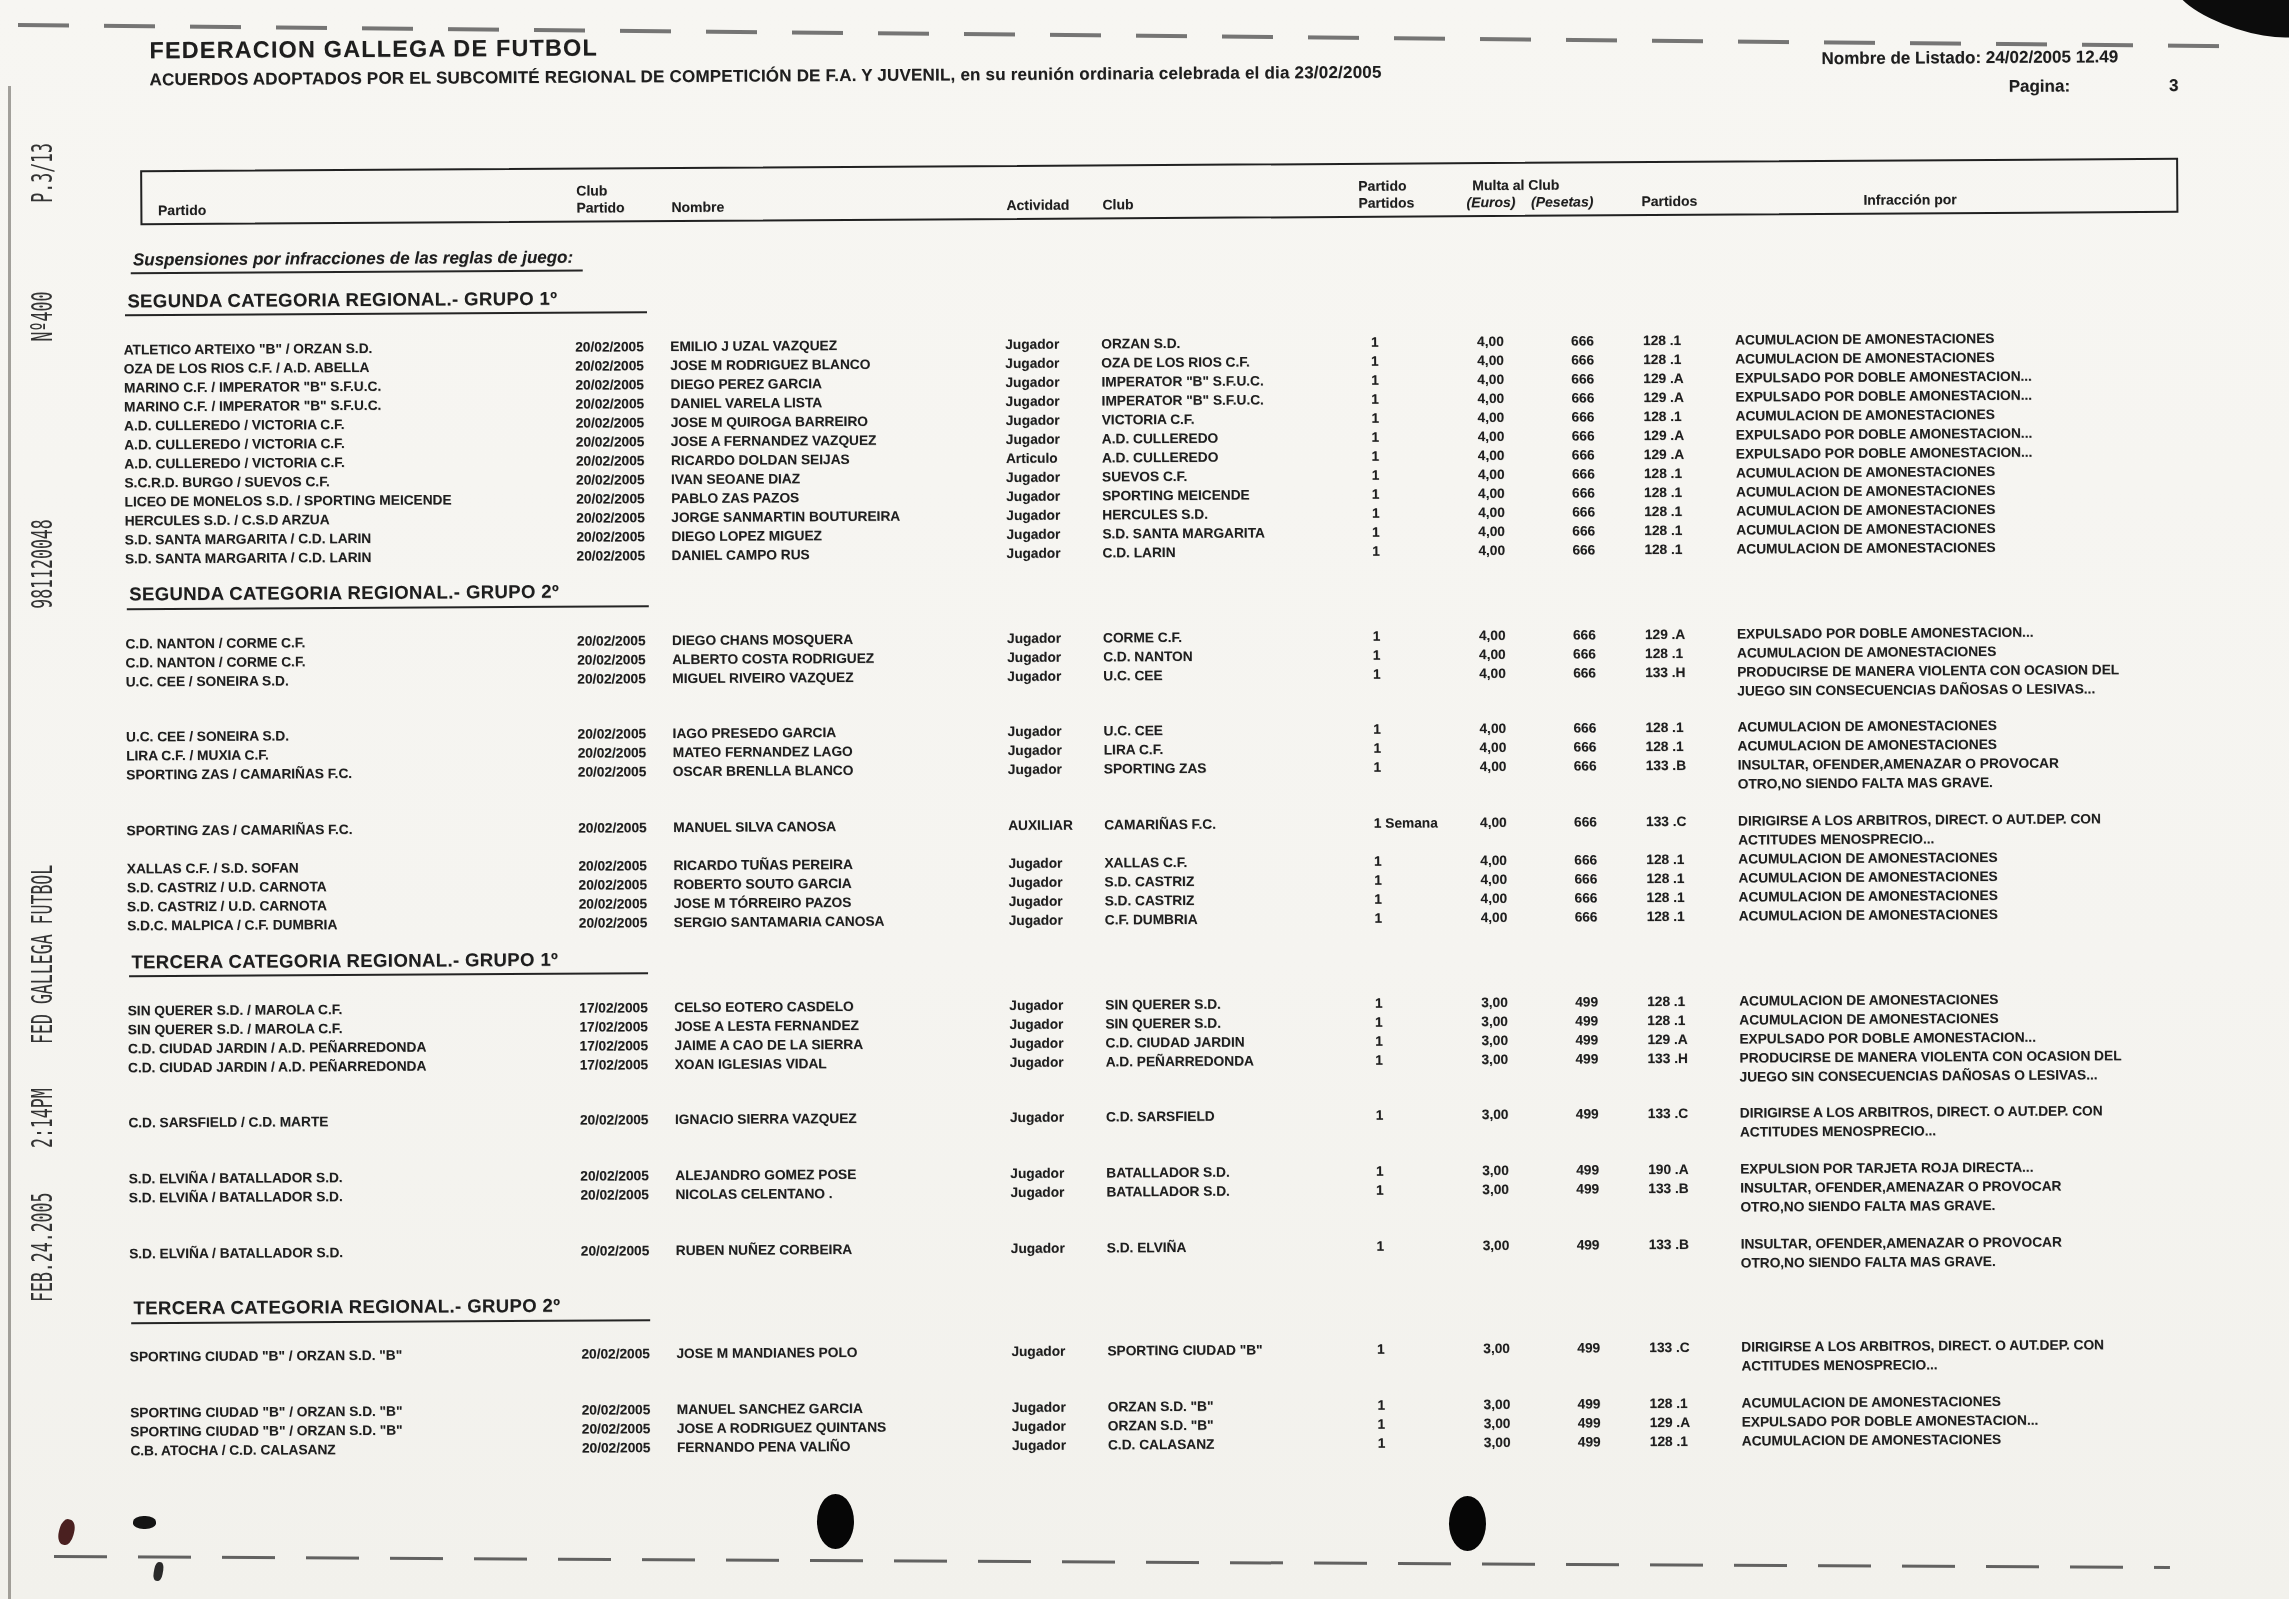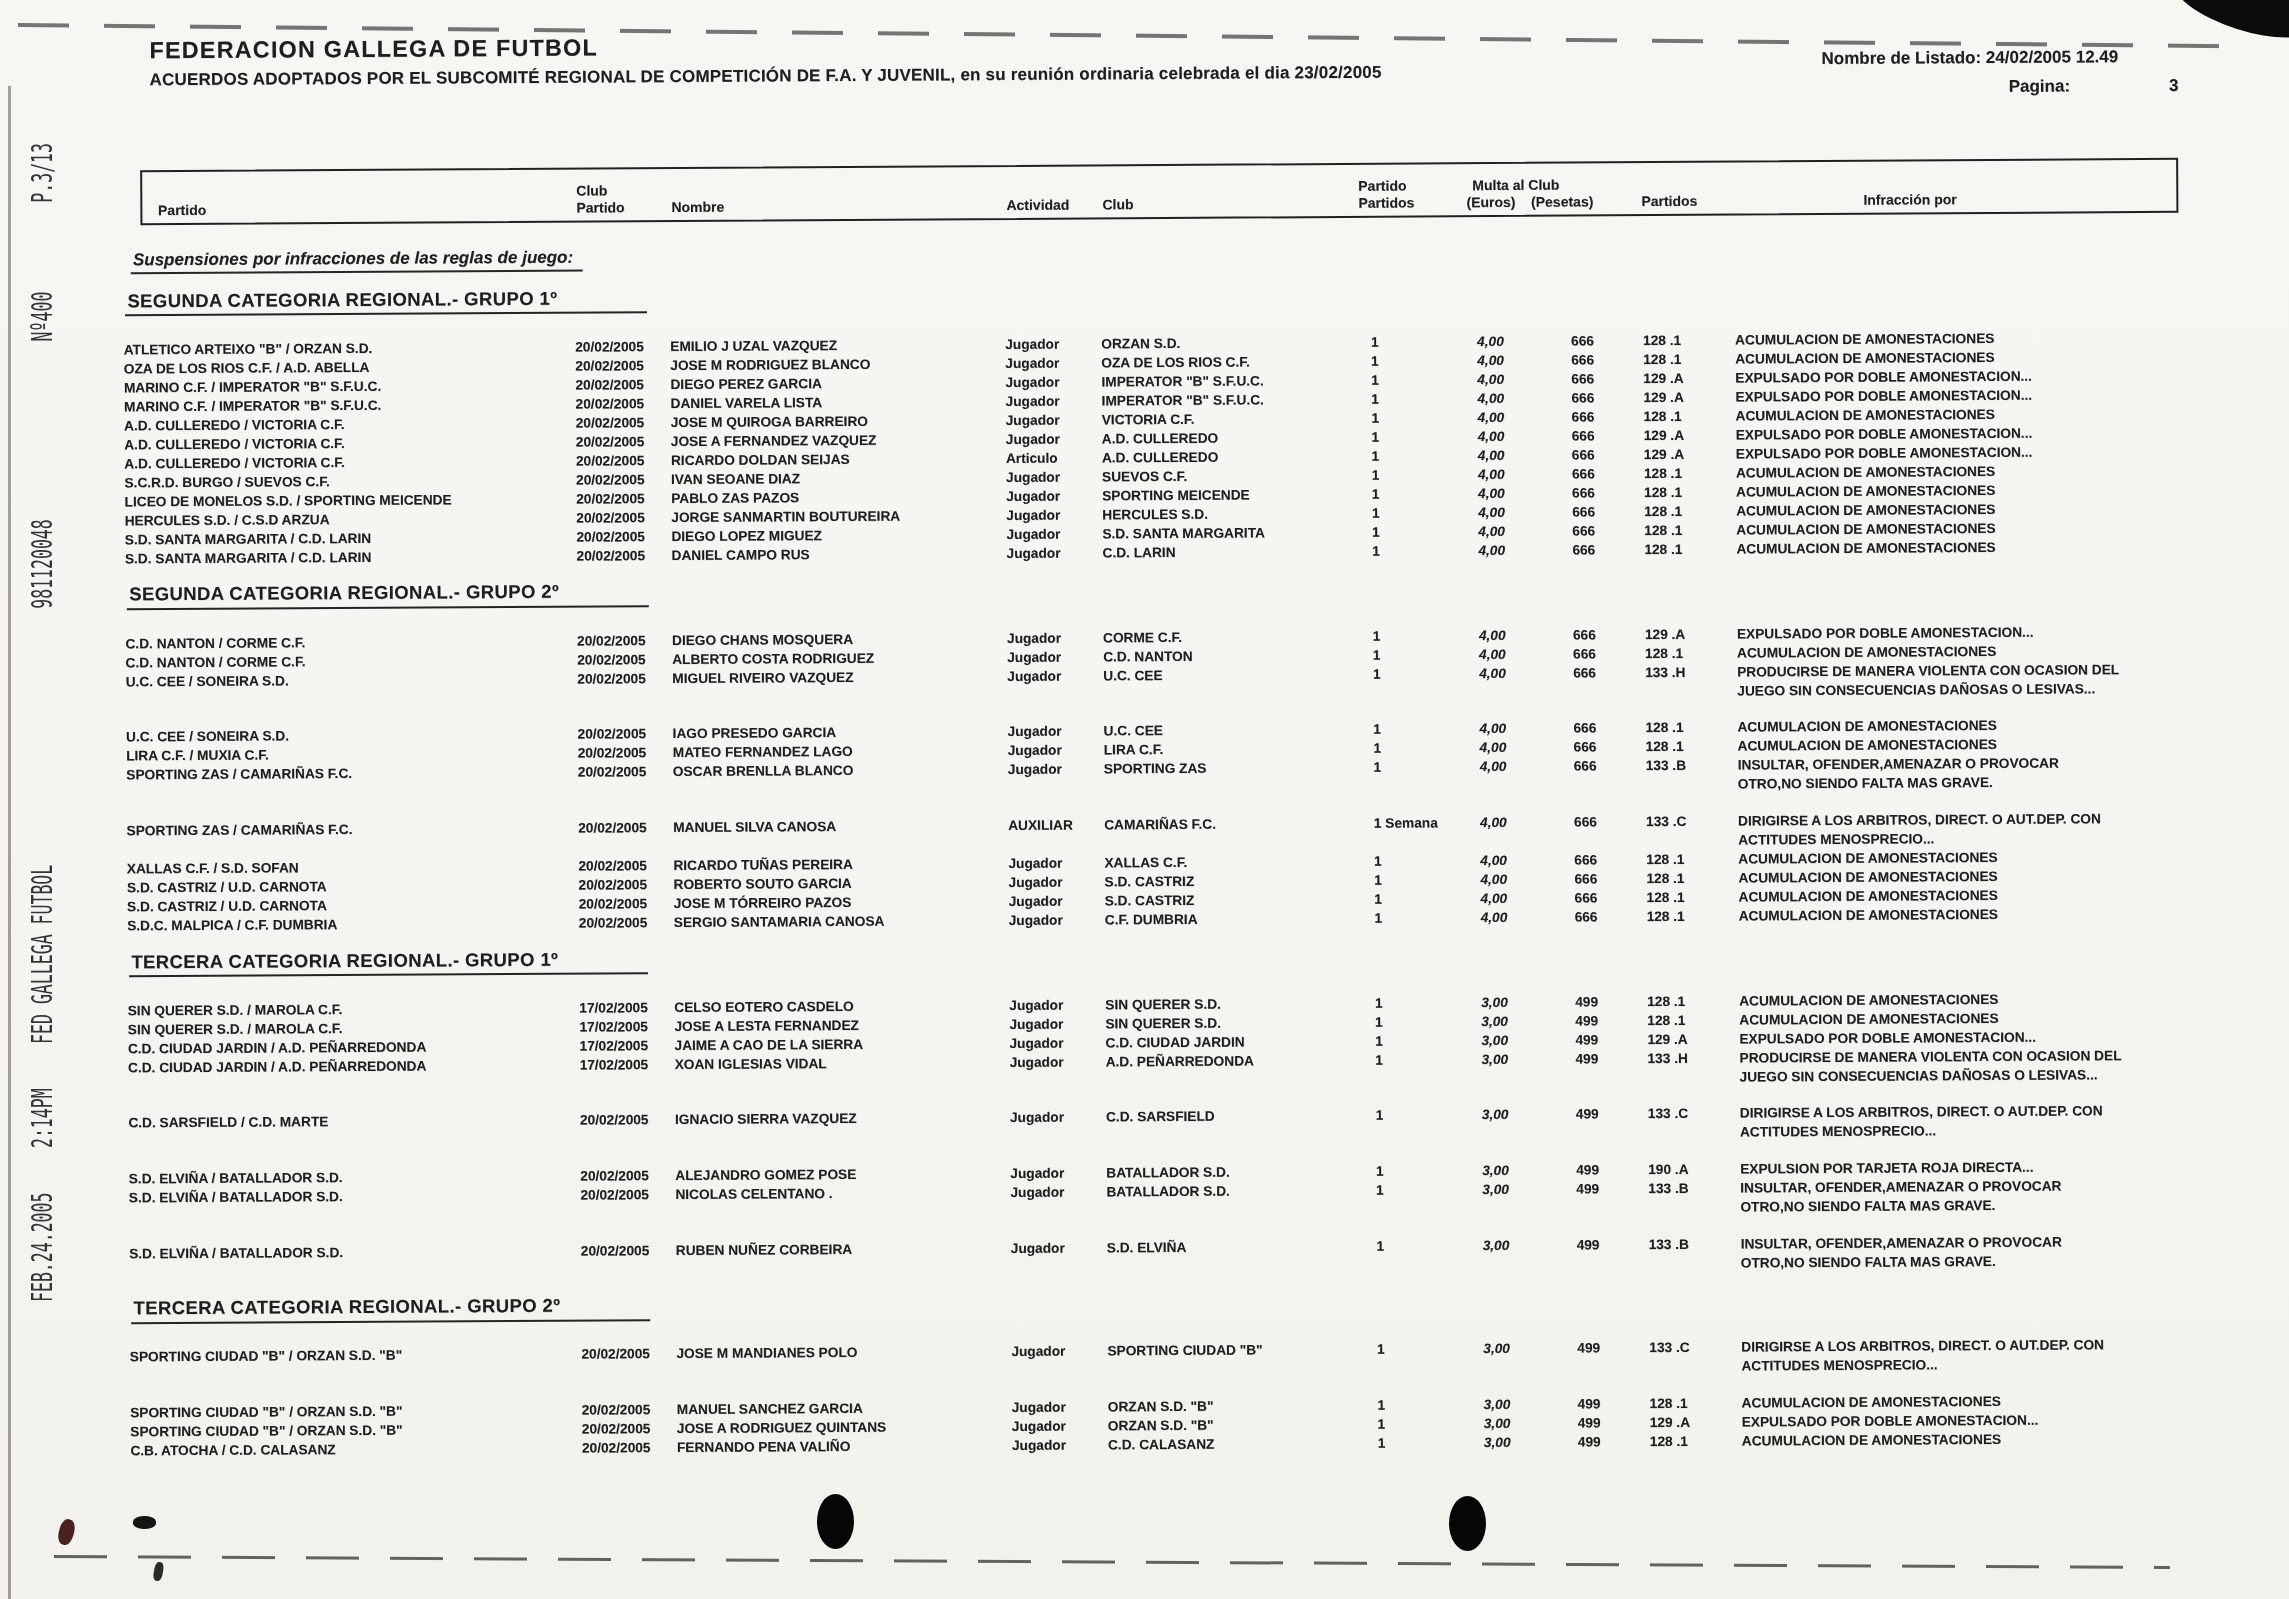--- a/index.html
+++ b/index.html
@@ -46,37 +46,37 @@
   .pagenum{margin-left:99px;}
 
   .table-wrap{position:absolute;left:144px;top:164px;width:2038px;}
 
   .thead{border:2.9px solid #212121;border-left-width:2px;border-right-width:2px;
     height:55px;box-sizing:border-box;display:grid;
     grid-template-columns:434px 95px 335px 96px 256px 114px 169px 91px 1fr;
     padding:3.9px 0 4.9px 0;}
   .hcell{font-weight:700;font-size:14px;line-height:16.6px;display:flex;flex-direction:column;justify-content:flex-end;}
   .h-partido{padding-left:15.6px;}
-  .h-multa .sub{display:flex;gap:15.6px;margin-left:-5.9px;}
+  .h-multa .sub{display:flex;gap:15.6px;margin-left:-5.9px;font-style:italic;}
   .h-infraccion{padding-left:131px;}
 
   .list-title{margin-top:25px;margin-left:-9.8px;font-style:italic;font-weight:700;font-size:17px;
     border-bottom:2.4px solid #262626;display:inline-block;padding:0 9.8px 2px 2px;}
 
   .section{margin-top:15.6px;}
   .section-title{font-weight:700;font-size:18.5px;letter-spacing:0.4px;margin-left:-15.6px;
     border-bottom:2.9px solid #242424;display:inline-block;padding:0 90px 2.9px 2px;}
   .rows{margin-top:23.4px;}
   .spacer{height:17.6px;}
   .t-row{display:grid;grid-template-columns:434px 95px 335px 96px 256px 114px 95px 74px 91px 1fr;
     font-weight:700;font-size:13.7px;line-height:19px;align-items:start;}
   .cell{padding-right:5.9px;}
   .c-partido{transform:translateX(-17.6px);}
   .c-sancion{padding-left:13.7px;}
-  .c-euros{padding-left:5.9px;font-style:italic;}
+  .c-euros{padding-left:5.9px;}
   .c-pesetas{padding-left:4.9px;}
   .c-articulo{padding-left:2.9px;}
   .c-infraccion{padding-left:3.9px;}
 </style>
 </head>
 <body>
 
 <div class="page">
 
   <div class="top-dash"></div>

